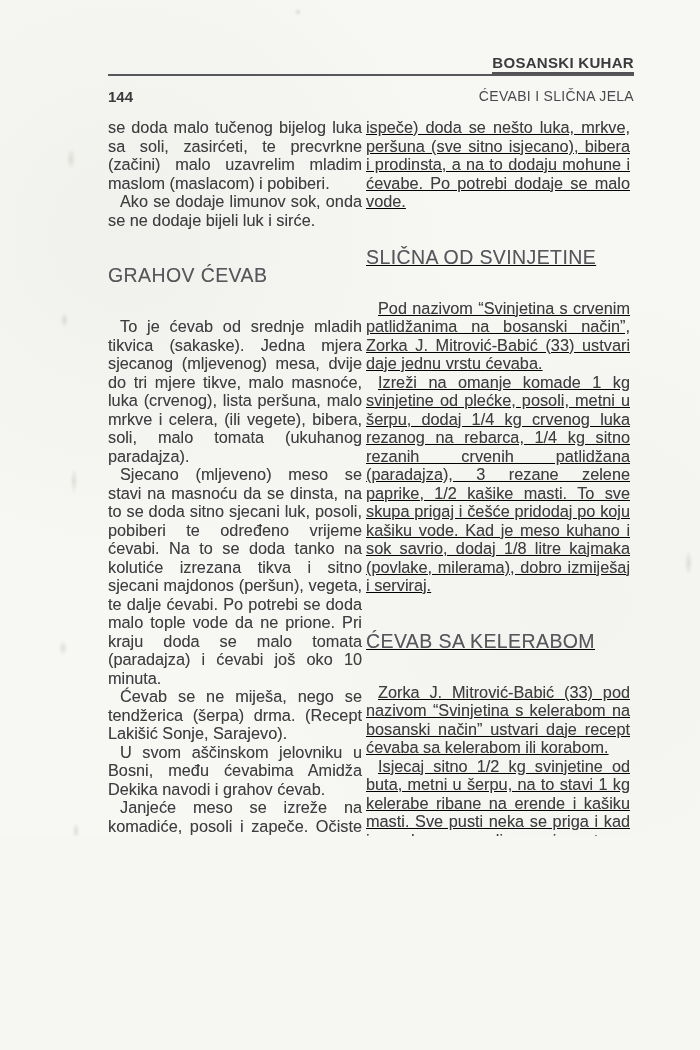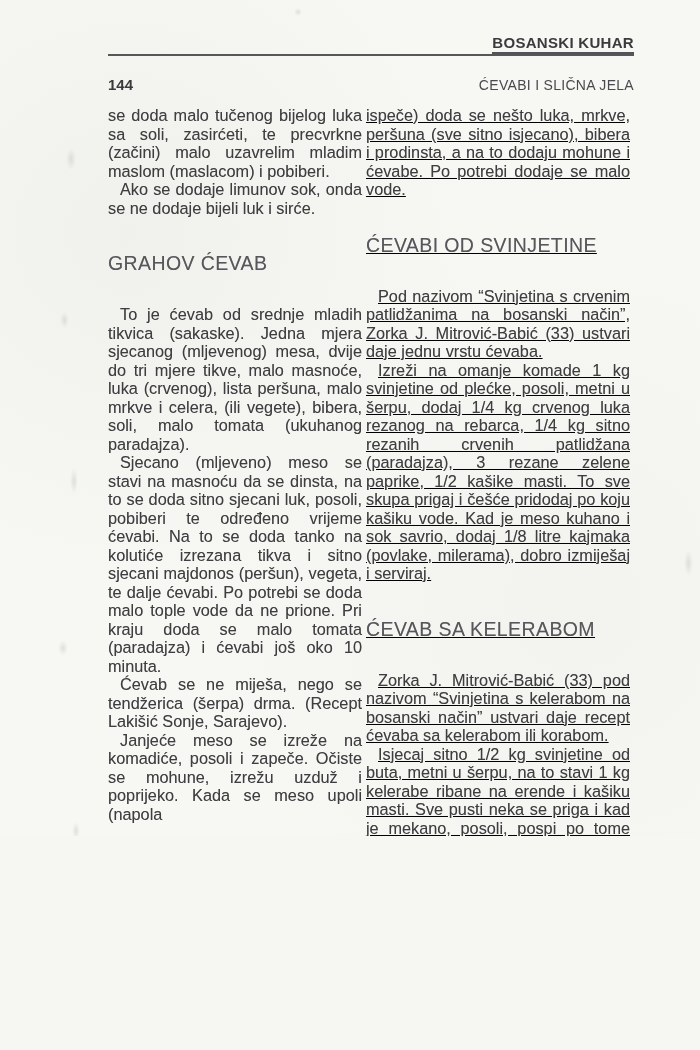--- a/index.html
+++ b/index.html
@@ -11,21 +11,21 @@
     height: 1050px;
     background: #f6f6f3;
     font-family: "Liberation Sans", sans-serif;
     overflow: hidden;
   }
   .page {
     position: relative;
     width: 700px;
     height: 836px;
     box-sizing: border-box;
-    padding: 35px 66px 0 108px;
+    padding: 55px 66px 0 108px;
     overflow: hidden;
     background:
       radial-gradient(circle at 18% 28%, rgba(222,222,216,.28), transparent 42%),
       radial-gradient(circle at 82% 72%, rgba(226,226,220,.22), transparent 45%),
       #f7f7f4;
   }
   
   .book-title {
     text-align: right;
     font-size: 15px;
@@ -39,22 +39,22 @@
     padding-bottom: 1px;
   }
   .header-rule {
     height: 0;
     border-top: 2px solid #56565b;
     margin-top: 3px;
   }
   .header-row {
     display: flex;
     justify-content: space-between;
-    align-items: flex-end;
-    margin-top: 20px;
+    align-items: flex-start;
+    margin-top: 12px;
   }
   .page-number {
     font-size: 15px;
     font-weight: bold;
     color: #3b3b3e;
   }
   .chapter-title {
     font-size: 14px;
     color: #4a4a4e;
     letter-spacing: .3px;
@@ -118,26 +118,27 @@
 
   <main class="columns">
 
     <section class="col-left">
       <p class="body-para">se doda malo tučenog bijelog luka sa soli, zasirćeti, te precvrkne (začini) malo uzavrelim mladim maslom (maslacom) i pobiberi.</p>
       <p class="body-para indent">Ako se dodaje limunov sok, onda se ne dodaje bijeli luk i sirće.</p>
       <h2 class="section-heading">GRAHOV ĆEVAB</h2>
       <p class="body-para indent">To je ćevab od srednje mladih tikvica (sakaske). Jedna mjera sjecanog (mljevenog) mesa, dvije do tri mjere tikve, malo masnoće, luka (crvenog), lista peršuna, malo mrkve i celera, (ili vegete), bibera, soli, malo tomata (ukuhanog paradajza).</p>
       <p class="body-para indent">Sjecano (mljeveno) meso se stavi na masnoću da se dinsta, na to se doda sitno sjecani luk, posoli, pobiberi te određeno vrijeme ćevabi. Na to se doda tanko na kolutiće izrezana tikva i sitno sjecani majdonos (peršun), vegeta, te dalje ćevabi. Po potrebi se doda malo tople vode da ne prione. Pri kraju doda se malo tomata (paradajza) i ćevabi još oko 10 minuta.</p>
       <p class="body-para indent">Ćevab se ne miješa, nego se tendžerica (šerpa) drma. (Recept Lakišić Sonje, Sarajevo).</p>
+      <p class="body-para indent">U svom aščinskom jelovniku u Bosni, među ćevabima Amidža Dekika navodi i grahov ćevab.</p>
       <p class="body-para indent">Janjeće meso se izreže na komadiće, posoli i zapeče. Očiste se mohune, izrežu uzduž i poprijeko. Kada se meso upoli (napola</p>
     </section>
 
     <section class="col-right">
       <p class="body-para">ispeče) doda se nešto luka, mrkve, peršuna (sve sitno isjecano), bibera i prodinsta, a na to dodaju mohune i ćevabe. Po potrebi dodaje se malo vode.</p>
-      <h2 class="section-heading">ĆEVABI OD SVINJETINE</h2>
+      <h2 class="section-heading">SLIČNA OD SVINJETINE</h2>
       <p class="body-para indent">Pod nazivom “Svinjetina s crvenim patlidžanima na bosanski način”, Zorka J. Mitrović-Babić (33) ustvari daje jednu vrstu ćevaba.</p>
       <p class="body-para indent">Izreži na omanje komade 1 kg svinjetine od plećke, posoli, metni u šerpu, dodaj 1/4 kg crvenog luka rezanog na rebarca, 1/4 kg sitno rezanih crvenih patlidžana (paradajza), 3 rezane zelene paprike, 1/2 kašike masti. To sve skupa prigaj i češće pridodaj po koju kašiku vode. Kad je meso kuhano i sok savrio, dodaj 1/8 litre kajmaka (povlake, milerama), dobro izmiješaj i serviraj.</p>
       <h2 class="section-heading">ĆEVAB SA KELERABOM</h2>
       <p class="body-para indent">Zorka J. Mitrović-Babić (33) pod nazivom “Svinjetina s kelerabom na bosanski način” ustvari daje recept ćevaba sa kelerabom ili korabom.</p>
       <p class="body-para indent">Isjecaj sitno 1/2 kg svinjetine od buta, metni u šerpu, na to stavi 1 kg kelerabe ribane na erende i kašiku masti. Sve pusti neka se priga i kad je mekano, posoli, pospi po tome malu kašiku brašna, pusti da se i brašno malo ispriga, onda nalij goveđe čorbe (ili vode), dodaj 5 kašika kajmaka (milerama) i grumen</p>
     </section>
 
   </main>
 
   <div class="speck s1"></div>

